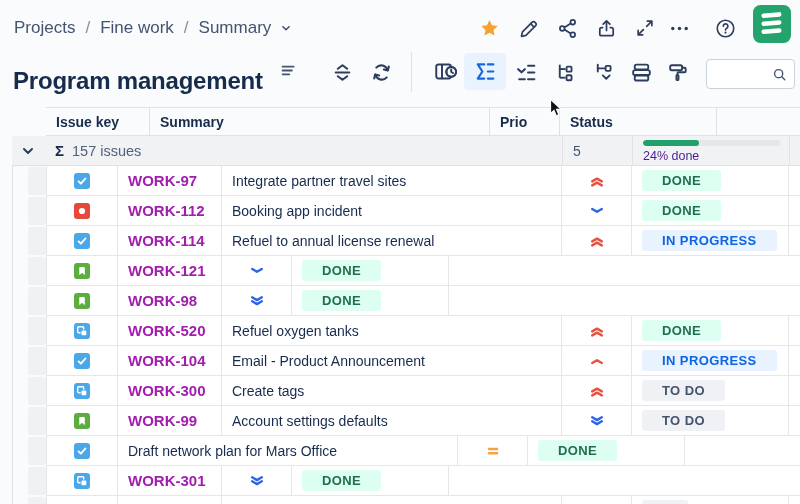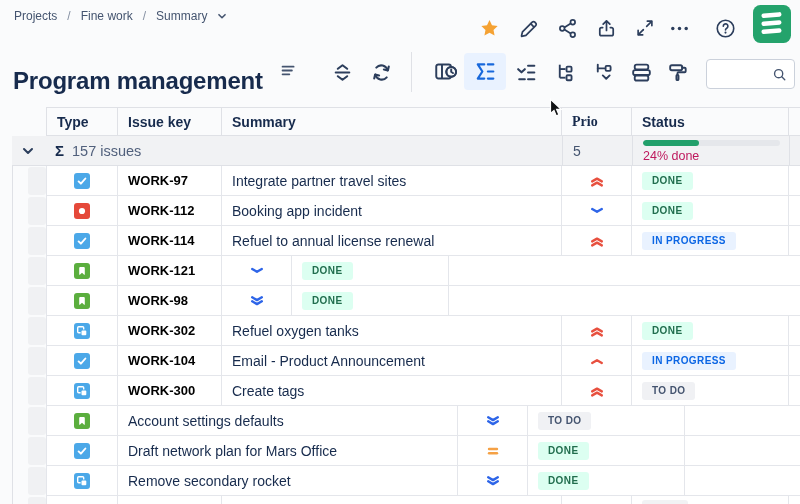--- a/index.html
+++ b/index.html
@@ -2,68 +2,68 @@
 <html><head>
 <meta charset="utf-8">
 <style>
   html,body{margin:0;padding:0;}
   body{
     width:800px;height:504px;position:relative;overflow:hidden;
     background:#FAFBFC;font-family:"Liberation Sans",sans-serif;color:#172B4D;
   }
   svg{display:block;}
   
-  .breadcrumb{position:absolute;left:14px;top:9px;display:flex;align-items:center;gap:10px;font-size:12px;color:#44546F;}
+  .breadcrumb{position:absolute;left:14px;top:18px;display:flex;align-items:center;gap:10px;font-size:17px;color:#44546F;}
   .crumb{cursor:pointer;}
   .crumb-sep{color:#8590A2;}
   .crumb-chev{margin-left:-2px;}
   .icon-btn{position:absolute;top:15px;width:26px;height:26px;display:flex;align-items:center;justify-content:center;cursor:pointer;}
   .logo-badge{position:absolute;left:753px;top:5px;width:38px;height:38px;cursor:pointer;}
   
   .page-title{position:absolute;left:13px;top:51px;font-size:24px;font-weight:700;letter-spacing:-.2px;}
   .title-details{position:absolute;left:280px;top:62px;cursor:pointer;}
   .tb-btn{position:absolute;top:58px;width:28px;height:28px;display:flex;align-items:center;justify-content:center;cursor:pointer;}
   .tb-divider{position:absolute;left:411px;top:52px;width:1px;height:40px;background:#DFE1E6;}
   .tb-active{position:absolute;left:464px;top:53px;width:42px;height:37px;background:#E9F2FF;border-radius:4px;display:flex;align-items:center;justify-content:center;cursor:pointer;}
   .searchbox{position:absolute;left:706px;top:59px;width:89px;height:30px;}
   .searchbox input{width:100%;height:100%;box-sizing:border-box;border:1px solid #CBD1DB;border-radius:4px;background:#fff;padding:0 26px 0 8px;font-size:13px;font-family:"Liberation Sans",sans-serif;outline:none;}
   .search-glyph{position:absolute;right:7px;top:7px;pointer-events:none;}
   
   .col-header{position:absolute;left:46px;top:107px;right:0;height:29px;display:flex;border-top:1px solid #DFE1E6;border-bottom:1px solid #DFE1E6;box-sizing:border-box;}
   .hcell{box-sizing:border-box;display:flex;align-items:center;padding-left:10px;font-size:14px;font-weight:700;border-right:1px solid #DFE1E6;cursor:pointer;}
   .hcell.w-type{width:72px;border-left:1px solid #DFE1E6;}
   .hcell.w-key{width:104px;}
   .hcell.w-summary{width:340px;}
-  .hcell.w-prio{width:70px;font-family:Liberation Serif, serif;}
+  .hcell.w-prio{width:70px;}
   .hcell.w-status{width:157px;}
   .hcell.w-rest{flex:1;border-right:none;cursor:default;}
   .summary-row{position:absolute;left:12px;top:136px;right:0;height:30px;background:#F1F2F4;border-bottom:1px solid #DFE1E6;display:flex;box-sizing:border-box;}
   .sr-main{width:550px;display:flex;align-items:center;padding-left:8px;box-sizing:border-box;}
   .sr-chevron{width:16px;height:16px;margin-right:19px;cursor:pointer;}
   .sr-sigma{font-weight:700;font-size:15px;color:#172B4D;}
   .sr-label{margin-left:8px;font-size:14.5px;color:#51607C;}
   .sr-prio{width:70px;border-left:1px solid #DFE1E6;display:flex;align-items:center;padding-left:10px;box-sizing:border-box;color:#44546F;font-size:14px;}
   .sr-status{width:157px;border-left:1px solid #DFE1E6;box-sizing:border-box;padding:4px 10px 0;}
   .sr-rest{flex:1;border-left:1px solid #DFE1E6;}
   .pbar{width:137px;height:6px;border-radius:3px;background:#E5E7EB;overflow:hidden;}
   .pfill{height:100%;border-radius:3px;background:#22A06B;}
-  .plabel{font-size:12.5px;color:#be185d;margin-top:3px;}
+  .plabel{font-size:12.5px;color:#4c1d95;margin-top:3px;}
   .guide-line{position:absolute;left:12px;top:166px;bottom:0;width:1px;background:#DFE1E6;}
   .rows{position:absolute;left:12px;top:166px;right:0;}
   .row{height:30px;display:flex;}
   .g-spacer{width:16px;}
   .g-cell{width:18px;box-sizing:border-box;margin:1px 0;background:#F0F1F3;border-radius:3px;}
   .cell{box-sizing:border-box;background:#fff;border-right:1px solid #E4E6EB;border-bottom:1px solid #E4E6EB;display:flex;align-items:center;}
   .cell.type{width:72px;justify-content:center;border-left:1px solid #E4E6EB;}
-  .cell.key{width:104px;padding-left:10px;font-size:13px;font-weight:600;color:#000000;}
+  .cell.key{width:104px;padding-left:10px;font-size:15px;font-weight:600;color:#a21caf;}
   .cell.summary{width:340px;padding-left:10px;font-size:14px;color:#172B4D;white-space:nowrap;overflow:hidden;}
   .cell.prio{width:70px;justify-content:center;}
   .cell.status{width:157px;padding-left:10px;}
   .cell.rest{flex:1;border-right:none;}
-  .pill{font-size:10px;font-weight:700;letter-spacing:.4px;padding:4px 10px;border-radius:3px;line-height:1;cursor:pointer;}
+  .pill{font-size:13px;font-weight:700;letter-spacing:.4px;padding:4px 20px;border-radius:3px;line-height:1;cursor:pointer;}
   .row.partial .cell{align-items:flex-start;}
   .pill-sliver{width:46px;height:14px;background:#F1F2F4;border-radius:3px;margin-top:4px;}
   .cursor{position:absolute;left:549px;top:98px;pointer-events:none;z-index:50;}
 </style>
 </head>
 <body>
 
 <nav class="breadcrumb">
   <span class="crumb">Projects</span>
   <span class="crumb-sep">/</span>
@@ -216,21 +216,20 @@
   <input type="text" placeholder="" style="">
   <span class="search-glyph">
     <svg width="17" height="17" viewBox="0 0 20 20" fill="none" stroke="#44546F" stroke-width="1.6">
         <circle cx="9" cy="9" r="4.8"></circle>
         <path d="M12.7 12.7l3.5 3.5" stroke-linecap="round"></path>
       </svg>
   </span>
 </div>
 
 <div class="col-header">
-  <div class="hcell w-type">Type</div>
   <div class="hcell w-key">Issue key</div>
   <div class="hcell w-summary">Summary</div>
   <div class="hcell w-prio">Prio</div>
   <div class="hcell w-status">Status</div>
   <div class="hcell w-rest"></div>
 </div>
 
 <div class="summary-row">
   <div class="sr-main">
     <span class="sr-chevron">
@@ -402,21 +401,21 @@
         <span>
           <svg width="16" height="16" viewBox="0 0 16 16">
             <rect width="16" height="16" rx="3" fill="#4BA8E8"></rect>
             <rect x="3.7" y="3.7" width="6" height="6" rx="1" fill="none" stroke="#fff" stroke-width="1.4"></rect>
             <rect x="6.6" y="6.6" width="6.2" height="6.2" rx="1.4" fill="#4BA8E8"></rect>
             <rect x="7.5" y="7.5" width="4.8" height="4.8" rx="1" fill="#fff"></rect>
           </svg>
         </span>
       </div>
     <div class="cell key">
-        <span class="txt">WORK-302</span>
+        <span class="txt">WORK-520</span>
       </div>
     <div class="cell summary">
         <span class="txt">Refuel oxygen tanks</span>
       </div>
     <div class="cell prio">
         <span>
           <svg width="16" height="16" viewBox="0 0 16 16" fill="none" stroke="#E8503F" stroke-width="2.4" stroke-linecap="round" stroke-linejoin="round">
             <path d="M3.2 8.4L8 5.6l4.8 2.8"></path>
             <path d="M3.2 12.4L8 9.6l4.8 2.8"></path>
           </svg>
@@ -492,20 +491,23 @@
     <div class="g-spacer"></div>
     <div class="g-cell"></div>
     <div class="cell type">
         <span>
           <svg width="16" height="16" viewBox="0 0 16 16">
             <rect width="16" height="16" rx="3" fill="#5BAE3E"></rect>
             <path d="M5.2 4.9c0-.5.4-.9.9-.9h3.8c.5 0 .9.4.9.9v6.5c0 .35-.4.55-.67.33L8 9.8l-2.13 1.93c-.27.22-.67.02-.67-.33z" fill="#fff"></path>
           </svg>
         </span>
       </div>
+    <div class="cell key">
+        <span class="txt">WORK-99</span>
+      </div>
     <div class="cell summary">
         <span class="txt">Account settings defaults</span>
       </div>
     <div class="cell prio">
         <span>
           <svg width="16" height="16" viewBox="0 0 16 16" fill="none" stroke="#2E65E8" stroke-width="2.4" stroke-linecap="round" stroke-linejoin="round">
             <path d="M3.2 4.3L8 7.1l4.8-2.8"></path>
             <path d="M3.2 8.3L8 11.1l4.8-2.8"></path>
           </svg>
         </span>
@@ -548,22 +550,22 @@
     <div class="cell type">
         <span>
           <svg width="16" height="16" viewBox="0 0 16 16">
             <rect width="16" height="16" rx="3" fill="#4BA8E8"></rect>
             <rect x="3.7" y="3.7" width="6" height="6" rx="1" fill="none" stroke="#fff" stroke-width="1.4"></rect>
             <rect x="6.6" y="6.6" width="6.2" height="6.2" rx="1.4" fill="#4BA8E8"></rect>
             <rect x="7.5" y="7.5" width="4.8" height="4.8" rx="1" fill="#fff"></rect>
           </svg>
         </span>
       </div>
-    <div class="cell summary">
-        <span class="txt">Remove secondary rocket</span>
+    <div class="cell key">
+        <span class="txt">WORK-301</span>
       </div>
     <div class="cell prio">
         <span>
           <svg width="16" height="16" viewBox="0 0 16 16" fill="none" stroke="#2E65E8" stroke-width="2.4" stroke-linecap="round" stroke-linejoin="round">
             <path d="M3.2 4.3L8 7.1l4.8-2.8"></path>
             <path d="M3.2 8.3L8 11.1l4.8-2.8"></path>
           </svg>
         </span>
       </div>
     <div class="cell status">

